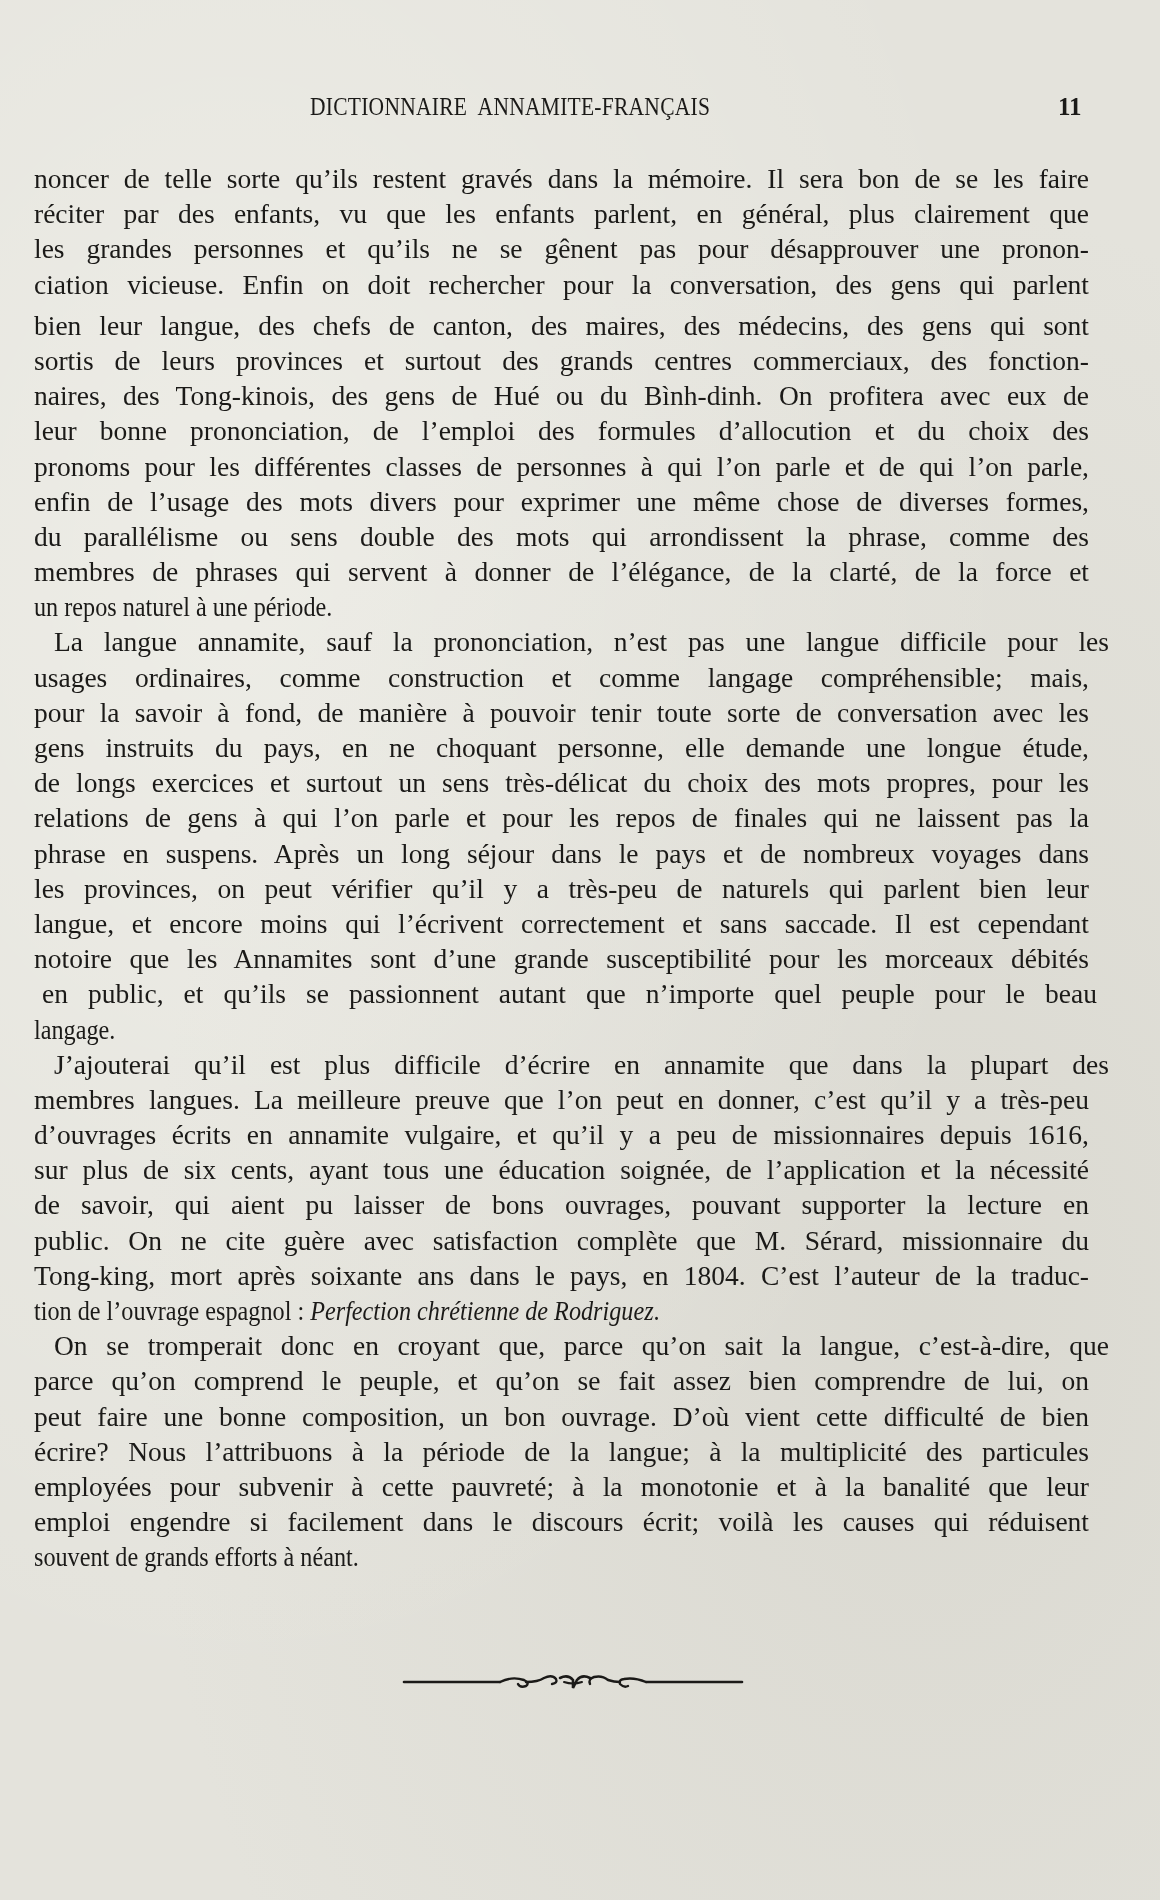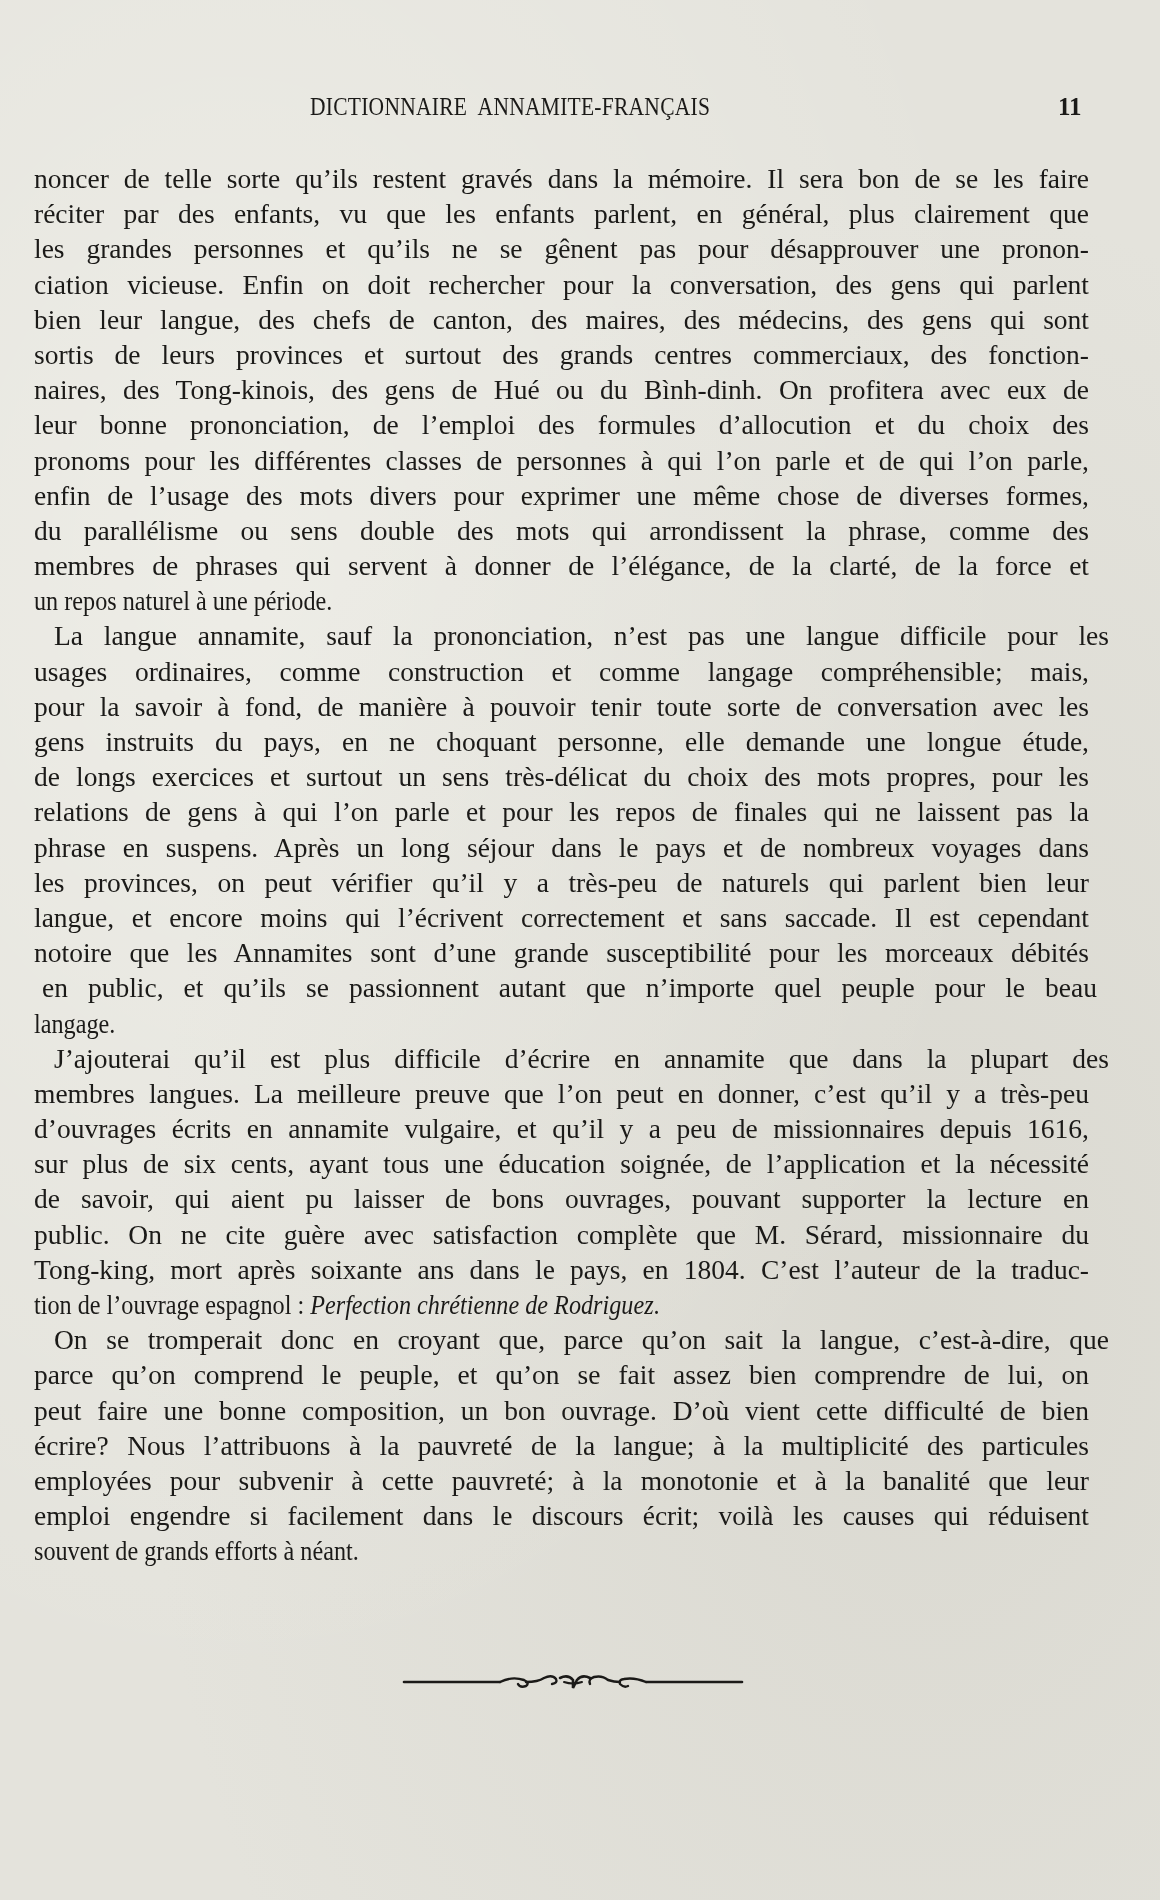--- a/index.html
+++ b/index.html
@@ -51,21 +51,21 @@
     <span class="page-number">11</span>
   </div>
 
   <div class="body-text">
 
     <div>
       <span class="line" style="display: block; width: 1055px; transform: scaleX(1); margin-top: 13px;">noncer de telle sorte qu’ils restent gravés dans la mémoire. Il sera bon de se les faire</span>
       <span class="line" style="display: block; width: 1055px; transform: scaleX(1);">réciter par des enfants, vu que les enfants parlent, en général, plus clairement que</span>
       <span class="line" style="display: block; width: 1055px; transform: scaleX(1);">les grandes personnes et qu’ils ne se gênent pas pour désapprouver une pronon-</span>
       <span class="line" style="display: block; width: 1055px; transform: scaleX(1);">ciation vicieuse. Enfin on doit rechercher pour la conversation, des gens qui parlent</span>
-      <span class="line" style="display: block; width: 1055px; transform: scaleX(1);">bien leur langue, des chefs de canton, des maires, des médecins, des gens qui sont</span>
+      <span class="line" style="display: block; width: 1055px; transform: scaleX(1); margin-top: 6px;">bien leur langue, des chefs de canton, des maires, des médecins, des gens qui sont</span>
       <span class="line" style="display: block; width: 1055px; transform: scaleX(1);">sortis de leurs provinces et surtout des grands centres commerciaux, des fonction-</span>
       <span class="line" style="display: block; width: 1055px; transform: scaleX(1);">naires, des Tong-kinois, des gens de Hué ou du Bình-dinh. On profitera avec eux de</span>
       <span class="line" style="display: block; width: 1055px; transform: scaleX(1);">leur bonne prononciation, de l’emploi des formules d’allocution et du choix des</span>
       <span class="line" style="display: block; width: 1055px; transform: scaleX(1);">pronoms pour les différentes classes de personnes à qui l’on parle et de qui l’on parle,</span>
       <span class="line" style="display: block; width: 1055px; transform: scaleX(1);">enfin de l’usage des mots divers pour exprimer une même chose de diverses formes,</span>
       <span class="line" style="display: block; width: 1055px; transform: scaleX(1);">du parallélisme ou sens double des mots qui arrondissent la phrase, comme des</span>
       <span class="line" style="display: block; width: 1055px; transform: scaleX(1);">membres de phrases qui servent à donner de l’élégance, de la clarté, de la force et</span>
       <span class="line last" style="display: block; width: 1198.86px; transform: scaleX(0.88);">un repos naturel à une période.</span>
     </div>
 
@@ -92,21 +92,21 @@
       <span class="line" style="display: block; width: 1055px; transform: scaleX(1);">de savoir, qui aient pu laisser de bons ouvrages, pouvant supporter la lecture en</span>
       <span class="line" style="display: block; width: 1055px; transform: scaleX(1);">public. On ne cite guère avec satisfaction complète que M. Sérard, missionnaire du</span>
       <span class="line" style="display: block; width: 1055px; transform: scaleX(1);">Tong-king, mort après soixante ans dans le pays, en 1804. C’est l’auteur de la traduc-</span>
       <span class="line last" style="display: block; width: 1198.86px; transform: scaleX(0.88);"><span>tion de l’ouvrage espagnol : </span><span class="italic">Perfection chrétienne de Rodriguez</span><span>.</span></span>
     </div>
 
     <div>
       <span class="line indent" style="display: block; width: 1055px; transform: scaleX(1);">On se tromperait donc en croyant que, parce qu’on sait la langue, c’est-à-dire, que</span>
       <span class="line" style="display: block; width: 1055px; transform: scaleX(1);">parce qu’on comprend le peuple, et qu’on se fait assez bien comprendre de lui, on</span>
       <span class="line" style="display: block; width: 1055px; transform: scaleX(1);">peut faire une bonne composition, un bon ouvrage. D’où vient cette difficulté de bien</span>
-      <span class="line" style="display: block; width: 1055px; transform: scaleX(1);">écrire? Nous l’attribuons à la pauvreté de la langue; à la multiplicité des particules</span>
+      <span class="line" style="display: block; width: 1055px; transform: scaleX(1);">écrire? Nous l’attribuons à la période de la langue; à la multiplicité des particules</span>
       <span class="line" style="display: block; width: 1055px; transform: scaleX(1);">employées pour subvenir à cette pauvreté; à la monotonie et à la banalité que leur</span>
       <span class="line" style="display: block; width: 1055px; transform: scaleX(1);">emploi engendre si facilement dans le discours écrit; voilà les causes qui réduisent</span>
       <span class="line last" style="display: block; width: 1198.86px; transform: scaleX(0.88);">souvent de grands efforts à néant.</span>
     </div>
   </div>
 
   <div class="ornament">
     <svg width="342" height="22" viewBox="0 0 342 22" xmlns="http://www.w3.org/2000/svg">
       <g fill="none" stroke="#1b1a18" stroke-linecap="round">
         <line x1="2" y1="12" x2="98" y2="12" stroke-width="2.6"></line>

